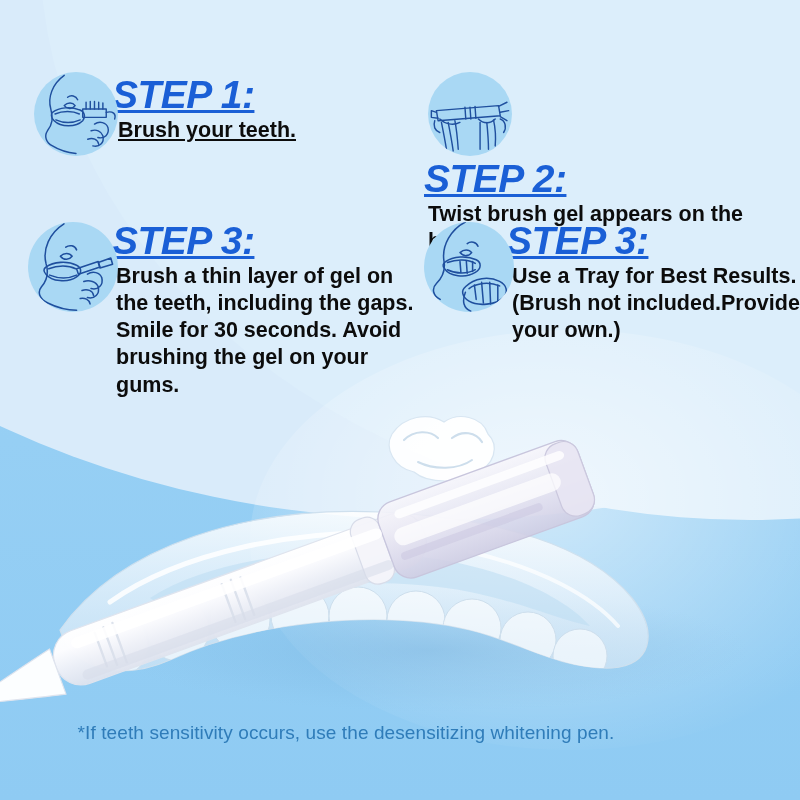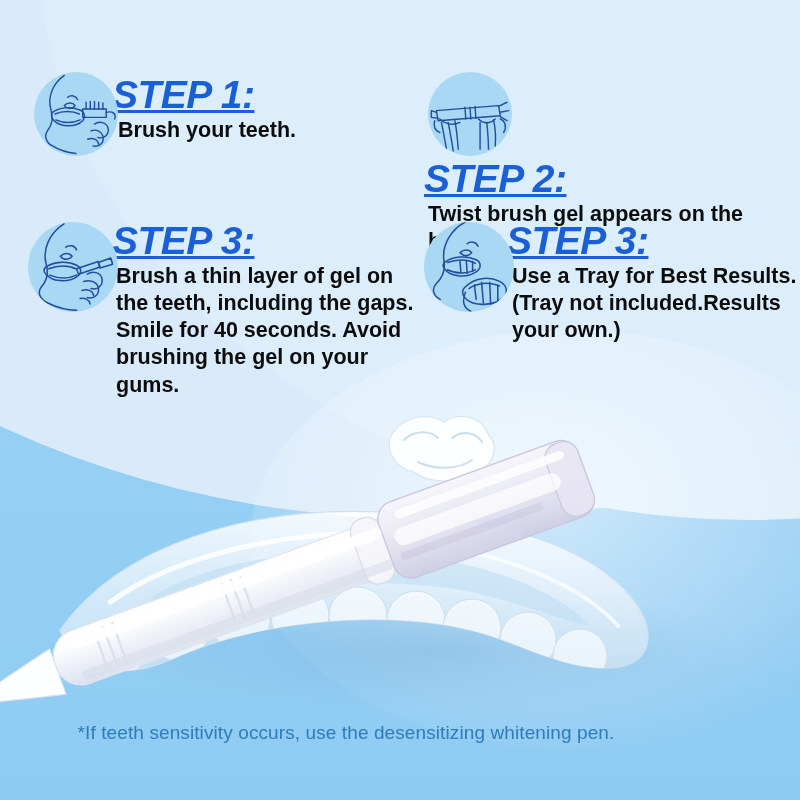--- a/index.html
+++ b/index.html
@@ -103,21 +103,21 @@
     text-decoration: underline;
   }
   .step-body {
     font-size: 21.5px;
     line-height: 1.26;
     font-weight: 700;
     color: #0c0c0c;
     margin: 0;
   }
   .step-1 .step-text { margin-left: -6px; padding-top: 4px; }
-  .step-1 .step-body { padding-left: 6px; }
+  .step-1 .step-body { padding-left: 6px; text-decoration: underline; }
   .step-2 .step-text { margin-left: -4px; padding-top: 4px; }
   .step-2 .step-body { padding-left: 4px; }
   .step-3 .step-text { margin-left: -6px; padding-top: 0px; }
   .step-3 .step-body { padding-left: 4px; }
   .step-4 .step-text { margin-left: -8px; padding-top: 0px; }
   .step-4 .step-body { padding-left: 6px; }
 
   
   .product {
     position: absolute;
@@ -321,21 +321,21 @@
             <path d="M78 45 L 92 40 L 94 47 L 80 51 Z"></path>
             <path d="M66 58 C 72 54, 80 56, 82 62 C 84 70, 78 76, 70 74"></path>
             <path d="M62 66 C 68 64, 76 66, 78 72 C 80 80, 74 86, 66 84"></path>
             <path d="M60 76 C 66 74, 72 76, 73 82"></path>
             <path d="M58 85 C 63 84, 68 86, 69 91"></path>
           </g>
         </svg>
       </div>
       <div class="step-text">
         <p class="step-title">STEP 3:</p>
-        <p class="step-body">Brush a thin layer of gel on the teeth, including the gaps. Smile for 40 seconds. Avoid brushing the gel on your gums.</p>
+        <p class="step-body">Brush a thin layer of gel on the teeth, including the gaps. Smile for 30 seconds. Avoid brushing the gel on your gums.</p>
       </div>
     </div>
 
     <div class="step step-4">
       <div class="step-icon">
         <svg viewBox="0 0 100 100" xmlns="http://www.w3.org/2000/svg">
           <g fill="none" stroke="#1f4f9e" stroke-width="1.7" stroke-linecap="round" stroke-linejoin="round">
             <path d="M46 0 C 30 8, 20 26, 22 42 C 24 52, 22 60, 14 68 C 8 74, 10 82, 18 86"></path>
             <path d="M48 24 C 52 21, 58 22, 60 27"></path>
             <path d="M40 34 C 44 30, 50 30, 53 34 C 50 38, 44 39, 40 34 Z"></path>
@@ -345,21 +345,21 @@
             <path d="M40 44 L 41 56 M47 43 L 48 57 M54 44 L 54 55"></path>
             <path d="M46 72 C 56 62, 72 60, 84 66 C 92 70, 94 78, 88 84 C 80 92, 60 94, 50 88 C 42 83, 41 76, 46 72 Z"></path>
             <path d="M50 74 C 58 68, 72 66, 84 71"></path>
             <path d="M56 70 L 58 86 M64 67 L 66 90 M73 67 L 74 91 M82 70 L 82 88"></path>
             <path d="M46 78 C 42 88, 44 96, 52 99"></path>
           </g>
         </svg>
       </div>
       <div class="step-text">
         <p class="step-title">STEP 3:</p>
-        <p class="step-body">Use a Tray for Best Results. (Tray not included.Results your own.)</p>
+        <p class="step-body">Use a Tray for Best Results. (Brush not included.Provide your own.)</p>
       </div>
     </div>
 
   </div>
 
   <div class="footer">*If teeth sensitivity occurs, use the desensitizing whitening pen.</div>
 
 </div>
 
 </body></html>

